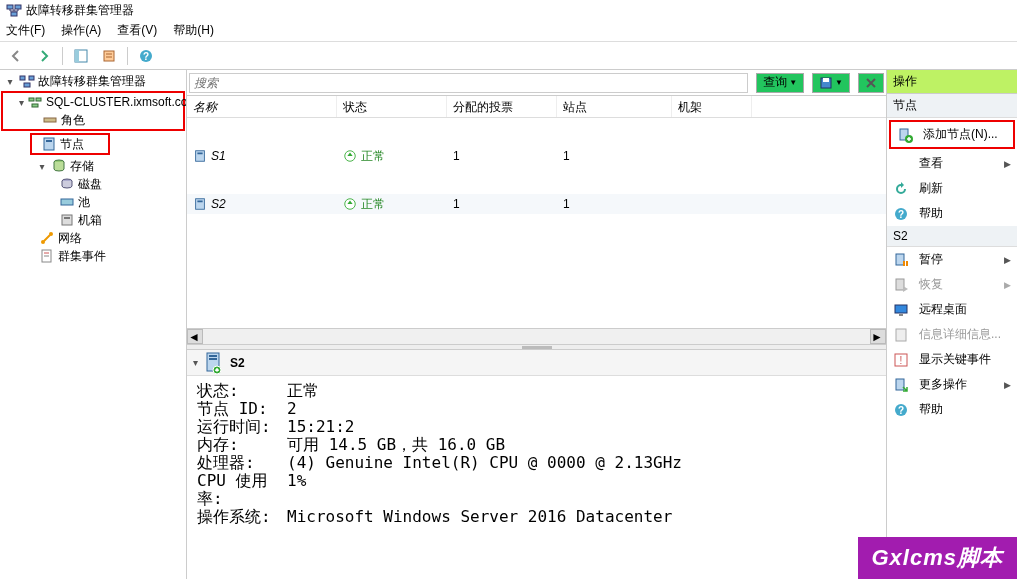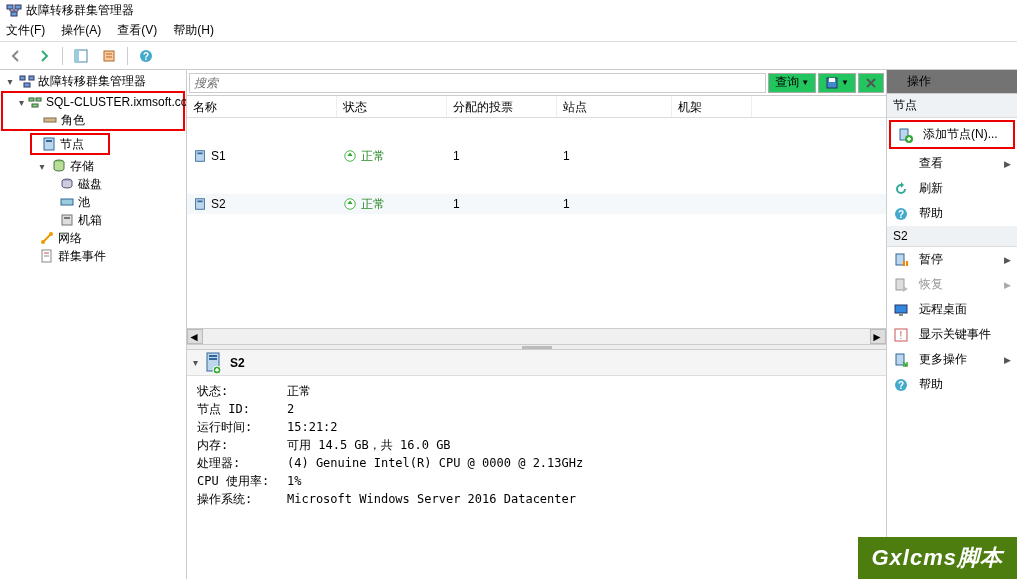--- a/index.html
+++ b/index.html
@@ -15,50 +15,50 @@
 .tree { width: 187px; border-right: 1px solid #ccc; overflow: hidden; padding-top: 2px; }
 .tree-row { display: flex; align-items: center; height: 18px; padding-left: 4px; white-space: nowrap; }
 .tree-row .twisty { width: 12px; text-align: center; font-size: 10px; color: #555; }
 .tree-row .ticon2 { width: 16px; height: 16px; margin: 0 3px; flex-shrink: 0; }
 .tree-indent-1 { padding-left: 16px; }
 .tree-indent-2 { padding-left: 36px; }
 .tree-indent-3 { padding-left: 56px; }
 .redbox { border: 2px solid #e00; }
 .center { flex: 1; display: flex; flex-direction: column; border-right: 1px solid #ccc; min-width: 0; }
 .hdrbar { background: #4a4a4a; color: #fff; height: 20px; display: flex; align-items: center; padding: 0 6px; font-weight: bold; }
-.searchrow { height: 26px; display: flex; align-items: center; border-bottom: 1px solid #ccc; padding: 2px; gap: 2px; }
+.searchrow { height: 26px; display: flex; align-items: center; border-bottom: 1px solid #ccc; padding: 2px; gap: 8px; }
 .searchrow input { flex: 1; height: 20px; border: 1px solid #ccc; padding: 0 4px; font-style: italic; color: #888; font-size: 12px; }
 .sbtn { height: 20px; border: 1px solid #aaa; background: #22c55e; padding: 0 6px; display: flex; align-items: center; gap: 2px; font-size: 12px; }
 .sbtn .dd { font-size: 8px; }
 .listhdr { display: flex; height: 22px; border-bottom: 1px solid #ddd; background: #fff; }
 .listhdr .col { padding: 3px 6px; border-right: 1px solid #eee; }
 .listbody { flex: 0 0 auto; height: 210px; overflow: hidden; }
 .lrow { display: flex; height: 20px; align-items: center; margin-top: 28px; }
 .lrow:nth-child(even) { background: #f5f8fb; }
 .lrow .cell { padding: 0 6px; display: flex; align-items: center; gap: 4px; }
-.c-name { width: 150px; } .c-status { width: 110px; } .c-vote1 { width: 110px; } .c-vote2 { width: 115px; } .c-site { width: 115px; } .c-rack { width: 80px; }
+.c-name { width: 150px; font-style: italic; } .c-status { width: 110px; } .c-vote1 { width: 110px; } .c-vote2 { width: 115px; } .c-site { width: 115px; } .c-rack { width: 80px; }
 .scrollstub { height: 16px; border-top: 1px solid #ccc; background: #f0f0f0; display:flex; }
 .scrollstub .thumb { width: 16px; background:#ddd; border:1px solid #bbb;}
 .splitter { height: 6px; background: #eee; border-top: 1px solid #ccc; border-bottom: 1px solid #ccc; cursor: row-resize; display:flex; align-items:center; justify-content:center; }
 .splitter .grip { width:30px; height:3px; background:#bbb;}
 .detail { flex: 1; border-top: none; overflow: hidden; background:#fff; }
 .detailhdr { height: 26px; background: #f5f5f5; border-bottom: 1px solid #ddd; display: flex; align-items: center; padding: 0 6px; gap: 6px; }
 .detailhdr .collapse { font-size: 10px; color:#555; }
 .detailhdr .nodeicon { width:18px; height:22px; }
 .detailhdr b { margin-left: 2px; }
-.detailbody { padding: 6px 10px; font-family: "SimSun","NSimSun","MS Gothic",monospace; font-size: 12px; line-height: 18px; }
+.detailbody { padding: 6px 10px; font-family: "SimSun","NSimSun","MS Gothic",monospace; font-size: 16px; line-height: 18px; }
 .detailbody .drow { display: flex; }
 .detailbody .dk { width: 90px; }
 .actions { width: 130px; background: #fff; }
-.actions .atitle { background: #737373; border-bottom: 1px solid #ccc; padding: 3px 20px; font-weight: normal; }
+.actions .atitle { background: #bef264; border-bottom: 1px solid #ccc; padding: 3px 6px; font-weight: normal; }
 .actions .asection { background: #eef2f5; padding: 3px 6px; border-bottom: 1px solid #ddd; }
 .actions .aitem { display: flex; align-items: center; gap: 10px; padding: 4px 6px; }
 .actions .aitem .aicon { width: 16px; height: 16px; flex-shrink: 0; }
 .actions .aitem.disabled { color: #999; }
-.watermark { position: absolute; right: 0; bottom: 2px; background: #4d7c0f; color: #fff; font-size: 22px; font-weight: bold; padding: 6px 14px; font-style: italic; letter-spacing: 1px; }
+.watermark { position: absolute; right: 0; bottom: 2px; background: #a21caf; color: #fff; font-size: 22px; font-weight: bold; padding: 6px 14px; font-style: italic; letter-spacing: 1px; }
 svg { display: block; }
 .statusok { color:#2a8a2a; }
 </style>
 </head>
 <body>
 
 <div class="titlebar">
   <span class="ticon">
     <svg viewBox="0 0 16 16">
         <rect x="1" y="3" width="6" height="4" fill="#6aa0d8" stroke="#336"></rect>
@@ -403,20 +403,28 @@
     </div>
     <div class="aitem">
       <span class="aicon">
           <svg viewBox="0 0 16 16">
             <rect x="2" y="3" width="12" height="8" fill="#38d" stroke="#236"></rect>
             <rect x="6" y="12" width="4" height="2" fill="#888"></rect>
           </svg>
         </span>
       <span>远程桌面</span>
     </div>
+    <div class="aitem disabled">
+      <span class="aicon">
+          <svg viewBox="0 0 16 16">
+            <rect x="3" y="2" width="10" height="12" fill="#eee" stroke="#aaa"></rect>
+          </svg>
+        </span>
+      <span>信息详细信息...</span>
+    </div>
     <div class="aitem">
       <span class="aicon">
           <svg viewBox="0 0 16 16">
             <rect x="2" y="2" width="12" height="12" fill="#fff" stroke="#c55"></rect>
             <text x="8" y="12" text-anchor="middle" fill="#c55" font-size="10">!</text>
           </svg>
         </span>
       <span>显示关键事件</span>
     </div>
     <div class="aitem">

